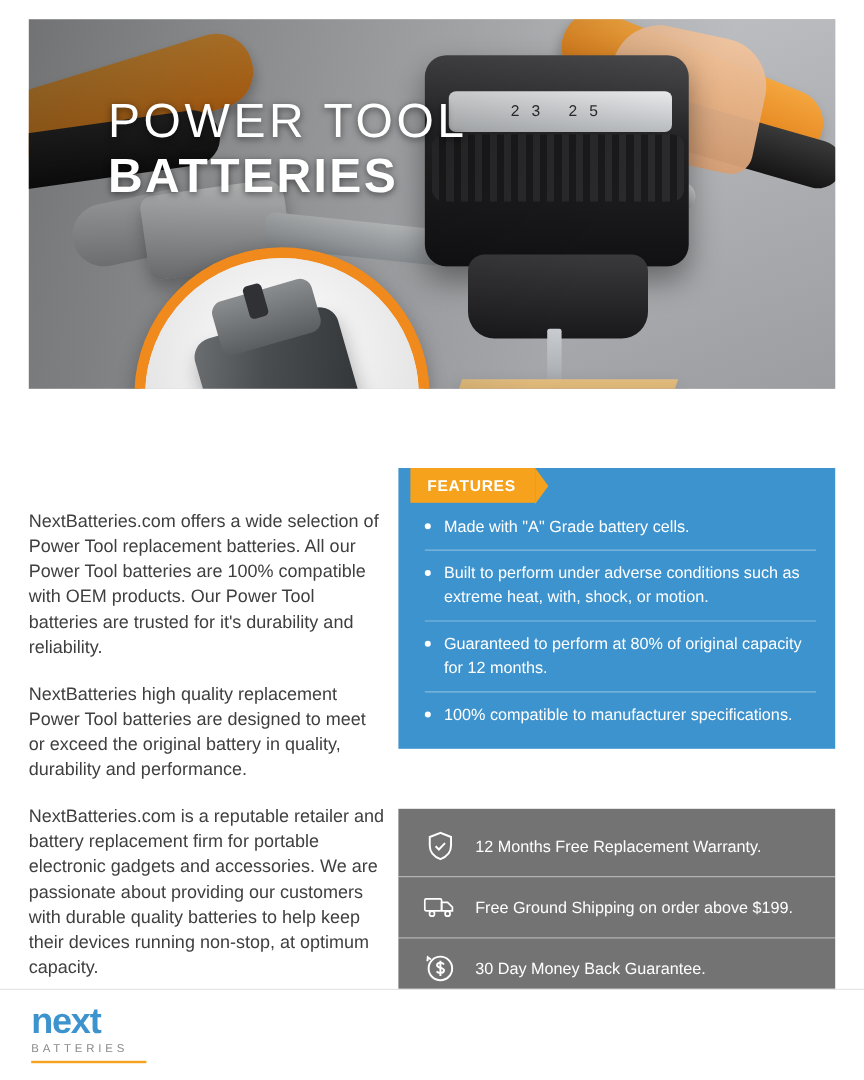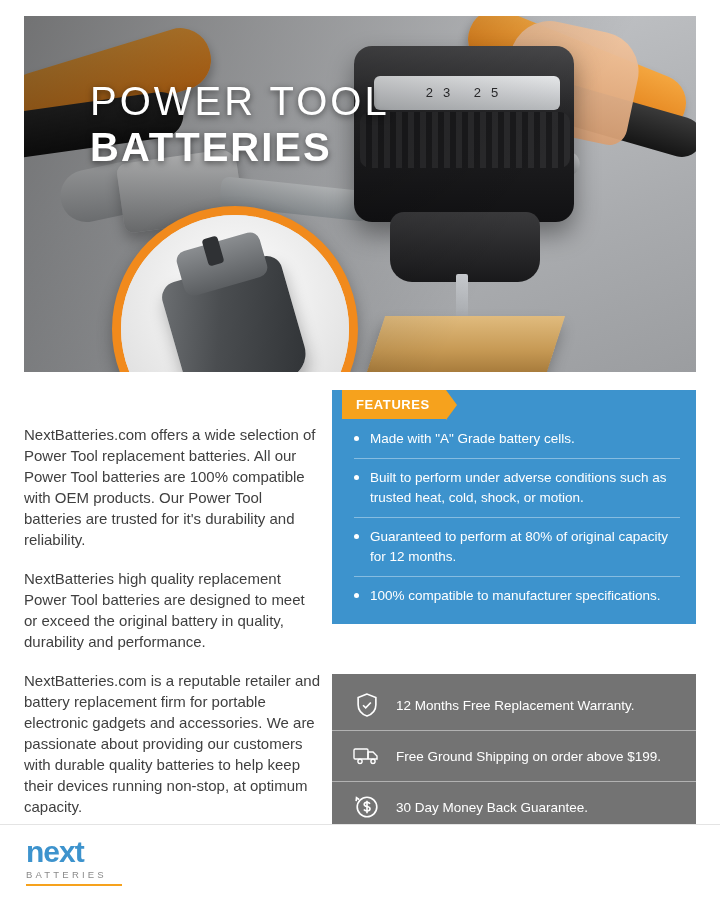--- a/index.html
+++ b/index.html
@@ -20,21 +20,21 @@
     height: 900px;
     background: #ffffff;
   }
 
   
   .hero {
     position: absolute;
     left: 24px;
     top: 16px;
     width: 672px;
-    height: 356px;
+    height: 308px;
     overflow: hidden;
     background: #8d8d8d;
   }
   .hero-photo {
     position: absolute;
     inset: 0;
     background:
       
       radial-gradient(ellipse 70px 26px at 420px 318px, rgba(0,0,0,.35) 0%, rgba(0,0,0,0) 70%),
       linear-gradient(180deg, #d9d9d9 0%, #cfcfcf 100%);
@@ -422,21 +422,21 @@
 
   <div class="features">
     <div class="features-tab">FEATURES</div>
     <ul class="feat-list">
       <li>
         <span class="dot"></span>
         <span>Made with "A" Grade battery cells.</span>
       </li>
       <li>
         <span class="dot"></span>
-        <span>Built to perform under adverse conditions such as trusted heat, cold, shock, or motion.</span>
+        <span>Built to perform under adverse conditions such as extreme heat, with, shock, or motion.</span>
       </li>
       <li>
         <span class="dot"></span>
         <span>Guaranteed to perform at 80% of original capacity for 12 months.</span>
       </li>
       <li>
         <span class="dot"></span>
         <span>100% compatible to manufacturer specifications.</span>
       </li>
     </ul>

